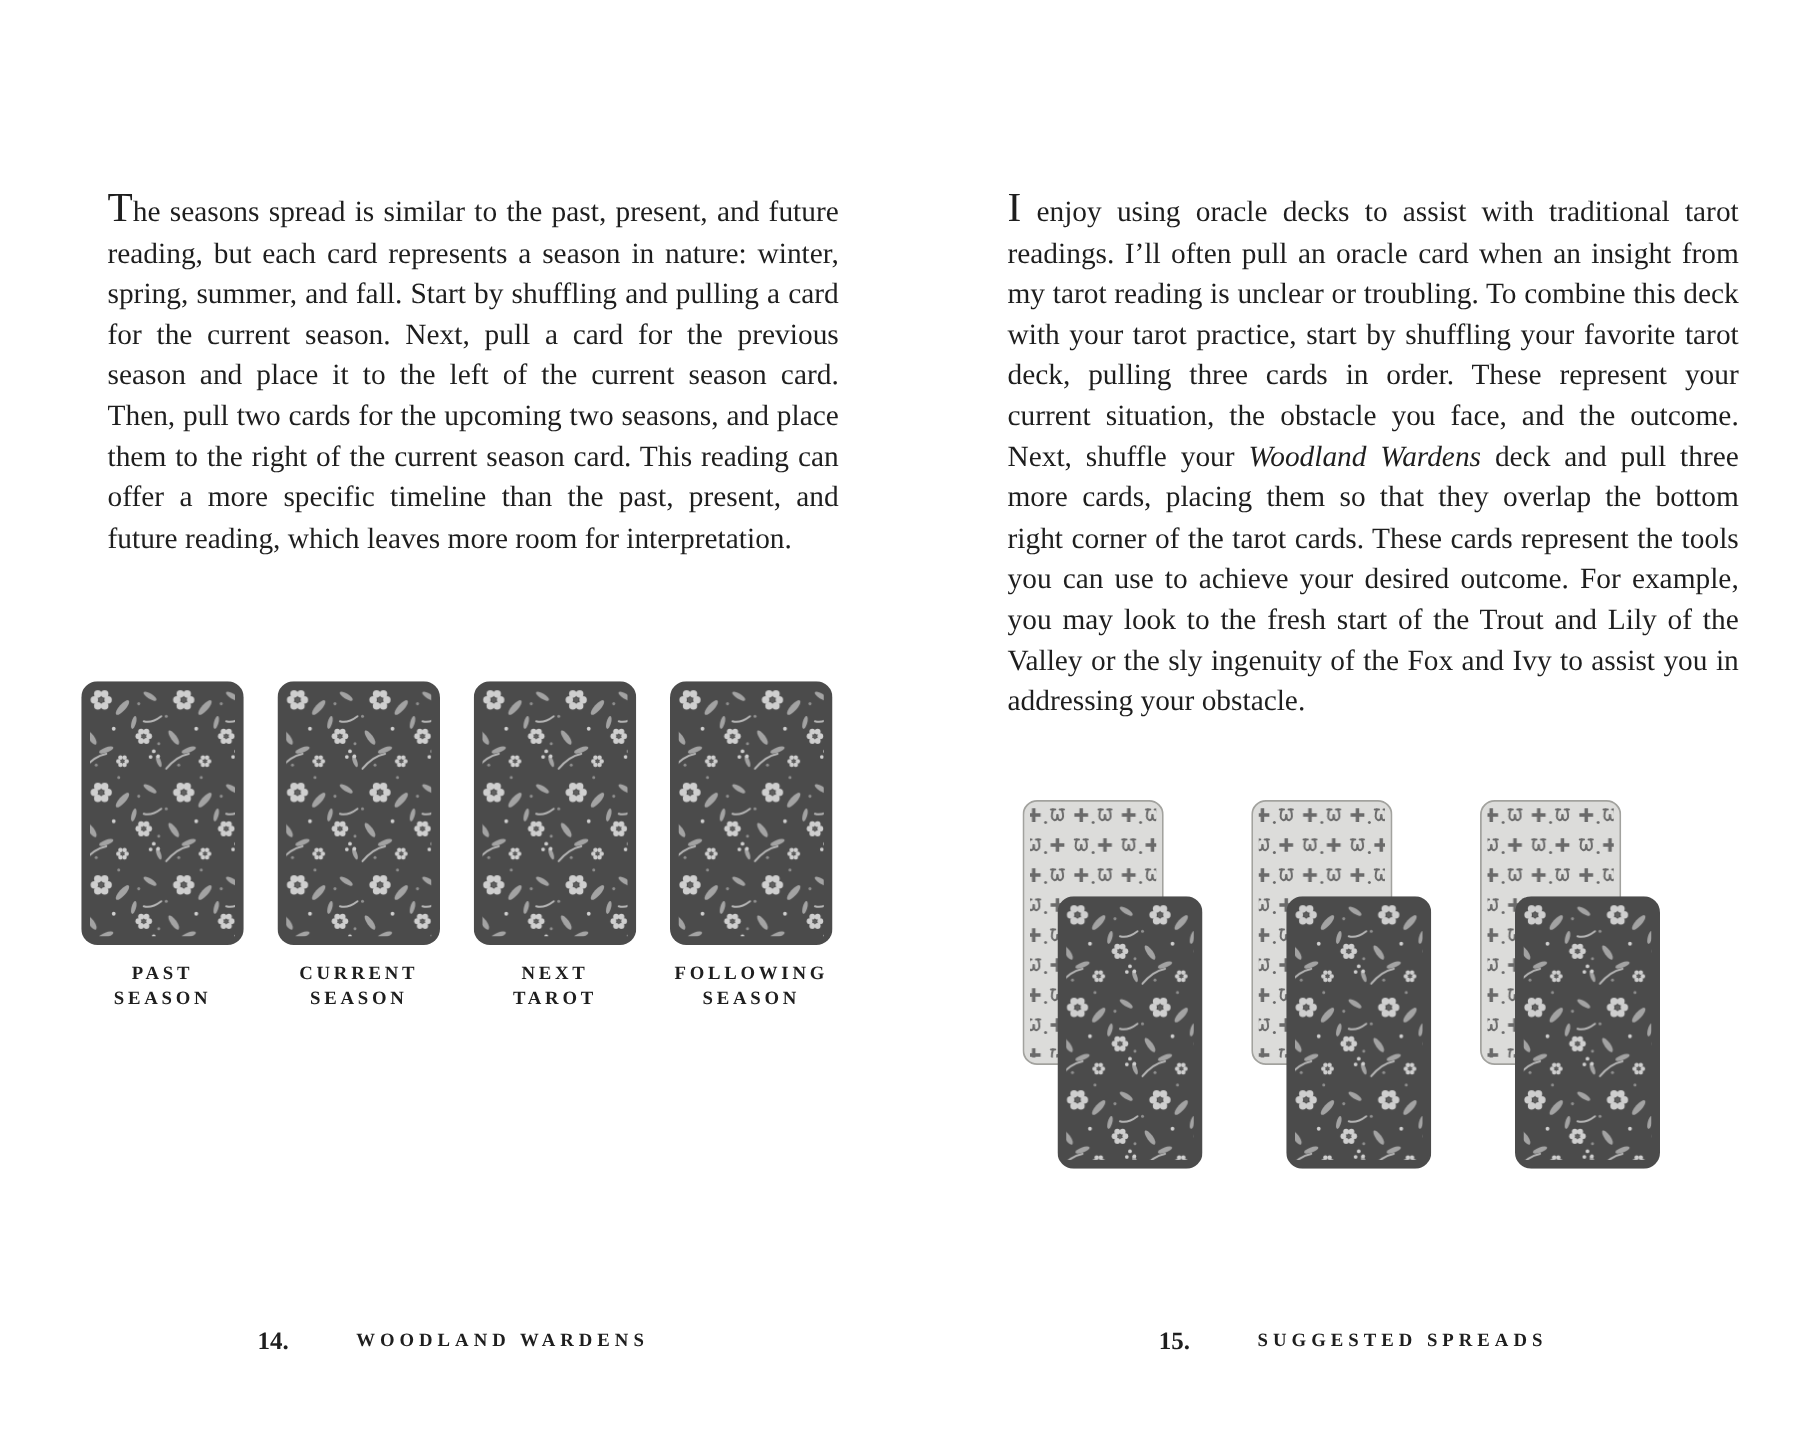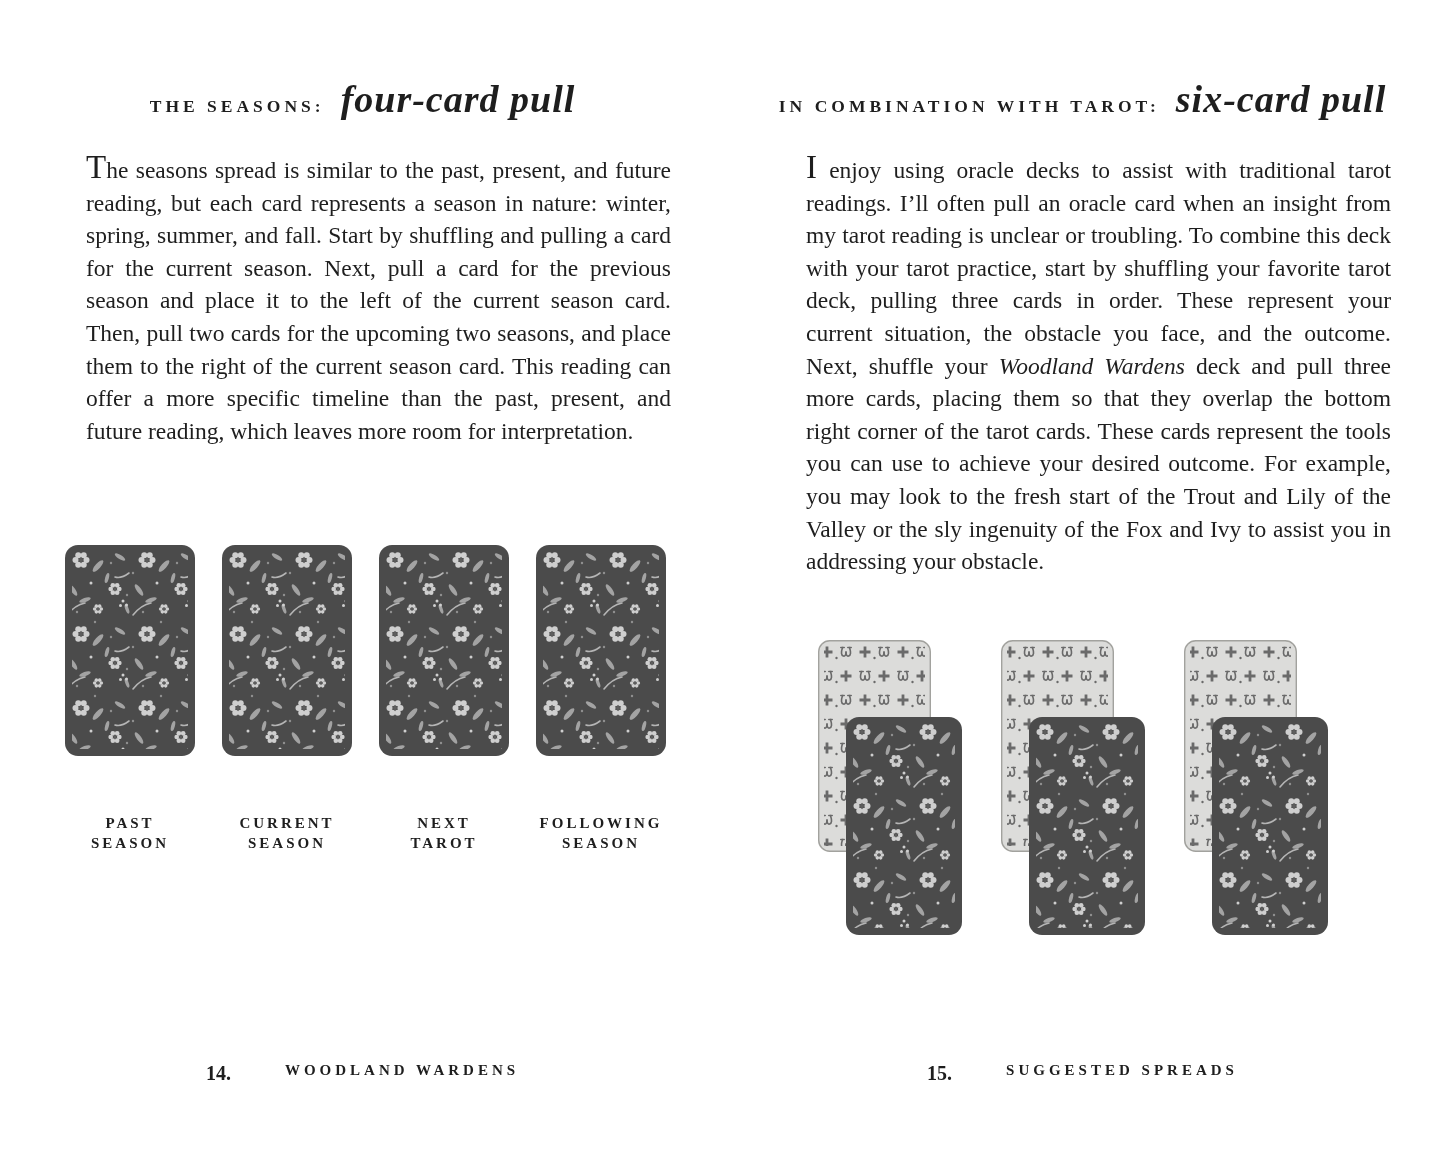--- a/index.html
+++ b/index.html
@@ -27,29 +27,29 @@
   }
 
   .body-text{
     position:absolute;top:154px;left:16px;width:585px;margin:0;
     font-size:23.5px;line-height:32.6px;text-align:justify;
   }
   .initial{font-size:33px;line-height:0;}
   .book-italic{font-style:italic;}
 
   .cards-row{position:absolute;top:545px;left:-5px;display:flex;gap:27px;}
-  .card-figure{margin:0;width:130px;display:flex;flex-direction:column;align-items:center;gap:44px;}
+  .card-figure{margin:0;width:130px;display:flex;flex-direction:column;align-items:center;}
   .card-label{
     margin-top:13px;font-weight:700;font-size:15px;line-height:20px;
     letter-spacing:3px;text-align:center;white-space:pre-line;width:190px;
   }
 
   .page-footer{
     position:absolute;top:1062px;left:0;width:100%;
-    display:flex;justify-content:center;align-items:flex-start;gap:54px;
+    display:flex;justify-content:center;align-items:center;gap:54px;
   }
   .folio{font-size:20px;font-weight:700;}
   .running{font-size:15px;font-weight:700;letter-spacing:4px;}
 
   .tarot-spread{position:absolute;top:640px;left:20px;width:545px;height:300px;}
   .tarot-spread svg{position:absolute;}
   .t-pos1{left:8px;top:0;}  .t-pos2{left:191px;top:0;}  .t-pos3{left:374px;top:0;}
   .o-pos1{left:36px;top:77px;} .o-pos2{left:219px;top:77px;} .o-pos3{left:402px;top:77px;}
 
   
@@ -114,24 +114,20 @@
       <use href="#mono" transform="translate(28,12)"></use>
       <use href="#mono" transform="translate(9,36)"></use>
       <path class="tg" d="M26.6,30.5 h2.8 v4.1 h4.1 v2.8 h-4.1 v4.1 h-2.8 v-4.1 h-4.1 v-2.8 h4.1 z"></path>
       <circle class="tg" cx="18.5" cy="18" r="1.2"></circle>
       <circle class="tg" cx="18.5" cy="42" r="1.2"></circle>
     </pattern>
   </defs>
 </svg>
 
 <section class="page page-left">
-  <header class="page-heading">
-    <span class="kicker">THE SEASONS:</span>
-    <span class="title-script">four-card pull</span>
-  </header>
 
   <p class="body-text"><span class="initial">T</span><span>he seasons spread is similar to the past, present, and future reading, but each card represents a season in nature: winter, spring, summer, and fall. Start by shuffling and pulling a card for the current season. Next, pull a card for the previous season and place it to the left of the current season card. Then, pull two cards for the upcoming two seasons, and place them to the right of the current season card. This reading can offer a more specific timeline than the past, present, and future reading, which leaves more room for interpretation.</span></p>
 
   <div class="cards-row">
     <figure class="card-figure">
       <svg width="130" height="211" viewBox="0 0 130 211">
         <rect class="oracle-bg" width="130" height="211" rx="13"></rect>
         <rect x="7" y="7" width="116" height="197" fill="url(#floralPat)"></rect>
       </svg>
       <figcaption class="card-label">PAST
@@ -163,24 +159,20 @@
     </figure>
   </div>
 
   <footer class="page-footer">
     <span class="folio">14.</span>
     <span class="running">WOODLAND WARDENS</span>
   </footer>
 </section>
 
 <section class="page page-right">
-  <header class="page-heading">
-    <span class="kicker">IN COMBINATION WITH TAROT:</span>
-    <span class="title-script">six-card pull</span>
-  </header>
 
   <p class="body-text"><span class="initial">I</span><span> enjoy using oracle decks to assist with traditional tarot readings. I’ll often pull an oracle card when an insight from my tarot reading is unclear or troubling. To combine this deck with your tarot practice, start by shuffling your favorite tarot deck, pulling three cards in order. These represent your current situation, the obstacle you face, and the outcome. Next, shuffle your </span><span class="book-italic">Woodland Wardens</span><span> deck and pull three more cards, placing them so that they overlap the bottom right corner of the tarot cards. These cards represent the tools you can use to achieve your desired outcome. For example, you may look to the fresh start of the Trout and Lily of the Valley or the sly ingenuity of the Fox and Ivy to assist you in addressing your obstacle.</span></p>
 
   <div class="tarot-spread">
     <svg class="t-pos1" width="113" height="212" viewBox="0 0 113 212">
       <rect class="tarot-bg" x="0.7" y="0.7" width="111.6" height="210.6" rx="11"></rect>
       <rect x="6" y="6" width="101" height="200" fill="url(#tarotPat)"></rect>
     </svg>
     <svg class="t-pos2" width="113" height="212" viewBox="0 0 113 212">
       <rect class="tarot-bg" x="0.7" y="0.7" width="111.6" height="210.6" rx="11"></rect>

